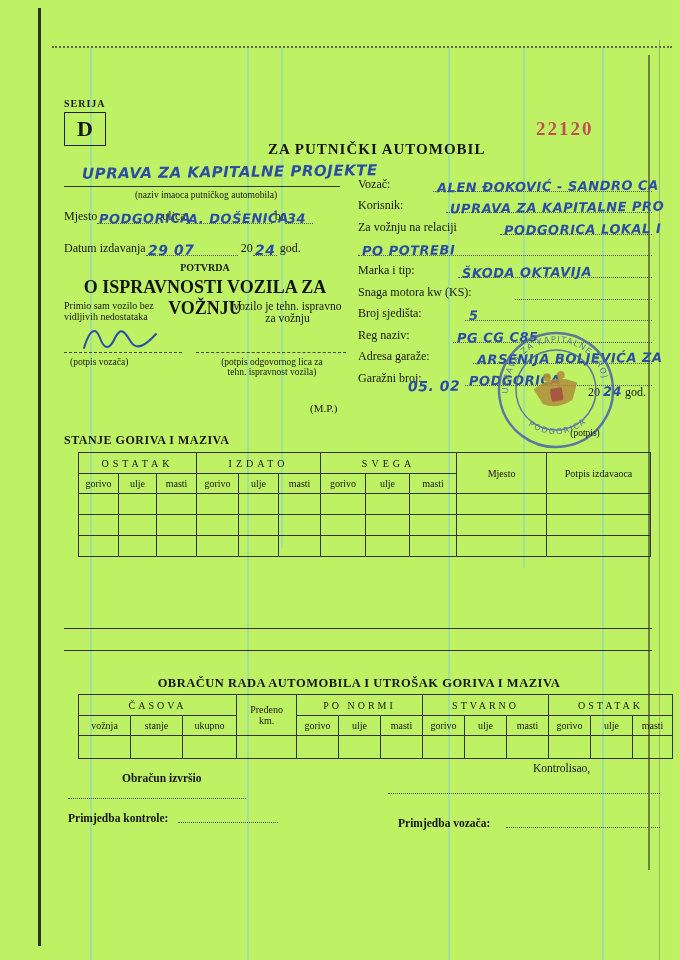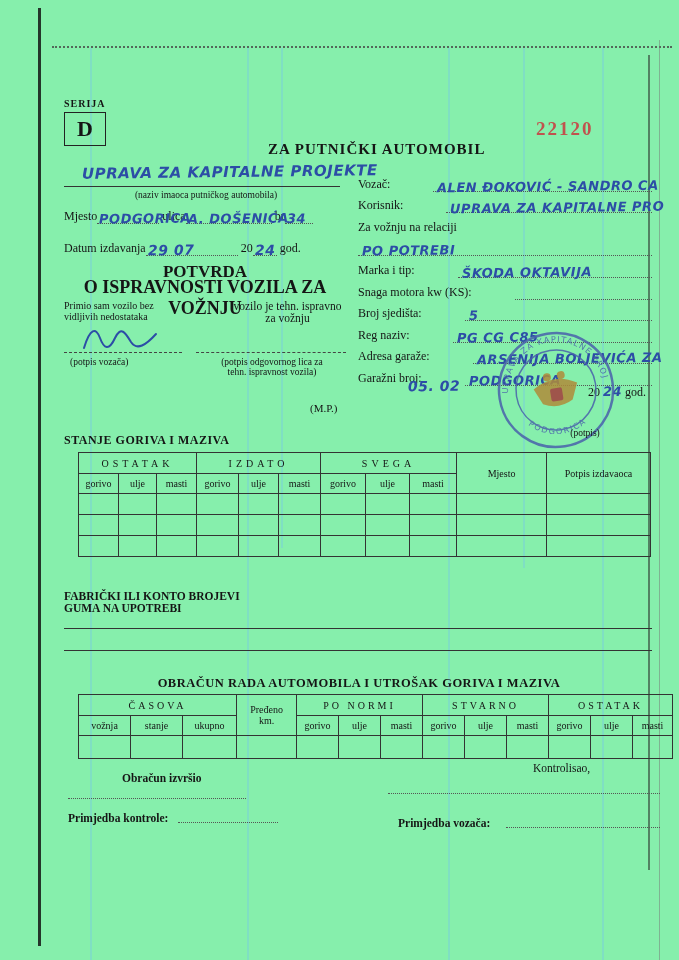--- a/index.html
+++ b/index.html
@@ -1,16 +1,16 @@
 <!DOCTYPE html>
 <html><head>
 <meta charset="utf-8">
 <style>
   html,body{margin:0;padding:0;background:#d9d9d9;}
-  .page{position:relative;width:679px;height:960px;background:#86efac;overflow:hidden;
+  .page{position:relative;width:679px;height:960px;background:#bef264;overflow:hidden;
         font-family:"Liberation Serif", serif;color:#151515;}
   .abs{position:absolute;}
 
   
   .vcyan{position:absolute;top:48px;bottom:0;width:2px;background:rgba(120,205,225,.45);}
   .vblack{position:absolute;left:38px;top:8px;bottom:14px;width:3px;background:rgba(20,20,20,.85);}
   .vgray{position:absolute;right:19px;top:40px;bottom:0;width:1px;background:rgba(120,120,120,.5);}
   .vdark-right{position:absolute;left:648px;top:55px;height:815px;width:1.5px;background:rgba(40,40,40,.55);}
   .dottop{position:absolute;left:52px;top:46px;width:620px;border-top:2px dotted rgba(70,70,70,.8);}
 
@@ -94,21 +94,21 @@
     <span>ulica</span><span class="inline-field" style="width:86px"><span class="hw hw13">A. DOŠENIĆA</span></span>
     <span>br</span><span class="inline-field" style="width:28px"><span class="hw hw13">34</span></span>
   </div>
 
   <div class="abs lbl" style="left:64px;top:240px;width:300px;">
     <span>Datum izdavanja</span><span class="inline-field" style="width:92px"><span class="hw hw14">29  07</span></span>
     <span>20</span><span class="inline-field" style="width:24px"><span class="hw hw14">24</span></span>
     <span>god.</span>
   </div>
 
-  <div class="abs bold" style="left:64px;top:262px;width:282px;text-align:center;font-size:17px;">POTVRDA</div>
+  <div class="abs bold" style="left:64px;top:262px;width:282px;text-align:center;font-size:10px;">POTVRDA</div>
   <div class="abs bold" style="left:64px;top:277px;width:282px;text-align:center;font-size:18px;">O ISPRAVNOSTI VOZILA ZA VOŽNJU</div>
 
   <div class="abs" style="left:64px;top:300px;width:150px;font-size:10px;">
     <div>Primio sam vozilo bez</div>
     <div>vidljivih nedostataka</div>
   </div>
   <div class="abs" style="left:225px;top:300px;width:125px;font-size:11.5px;text-align:center;">
     <div>vozilo je tehn. ispravno</div>
     <div>za vožnju</div>
   </div>
@@ -135,20 +135,23 @@
         </span>
     </div>
     <div class="rrow">
       <span class="lbl">Korisnik:</span>
       <span class="fill">
           <span class="hw hw13">UPRAVA ZA KAPITALNE PRO</span>
         </span>
     </div>
     <div class="rrow">
       <span class="lbl">Za vožnju na relaciji</span>
+      <span class="fill">
+          <span class="hw hw13">PODGORICA LOKAL I</span>
+        </span>
     </div>
     <div class="rrow">
       <span class="fill">
           <span class="hw hw13">PO POTREBI</span>
         </span>
     </div>
     <div class="rrow">
       <span class="lbl">Marka i tip:</span>
       <span class="fill">
           <span class="hw hw13">ŠKODA OKTAVIJA</span>
@@ -285,24 +288,20 @@
           <td></td>
           <td></td>
           <td></td>
           <td></td>
           <td></td>
           <td></td>
       </tr>
     </tbody>
   </table>
 
-  <div class="abs bold" style="left:64px;top:590px;font-size:11.5px;">
-    <div>FABRIČKI ILI KONTO BROJEVI</div>
-    <div>GUMA NA UPOTREBI</div>
-  </div>
   <div class="abs uline" style="left:64px;top:620px;width:588px;height:8px;"></div>
   <div class="abs uline" style="left:64px;top:642px;width:588px;height:8px;"></div>
 
   <div class="abs bold" style="left:64px;top:676px;width:590px;text-align:center;font-size:12.5px;letter-spacing:.5px;">OBRAČUN RADA AUTOMOBILA I UTROŠAK GORIVA I MAZIVA</div>
 
   <table class="otable abs" style="left:78px;top:694px;width:594px;">
     <colgroup>
       <col style="width:52px">
         <col style="width:52px">
         <col style="width:54px">

